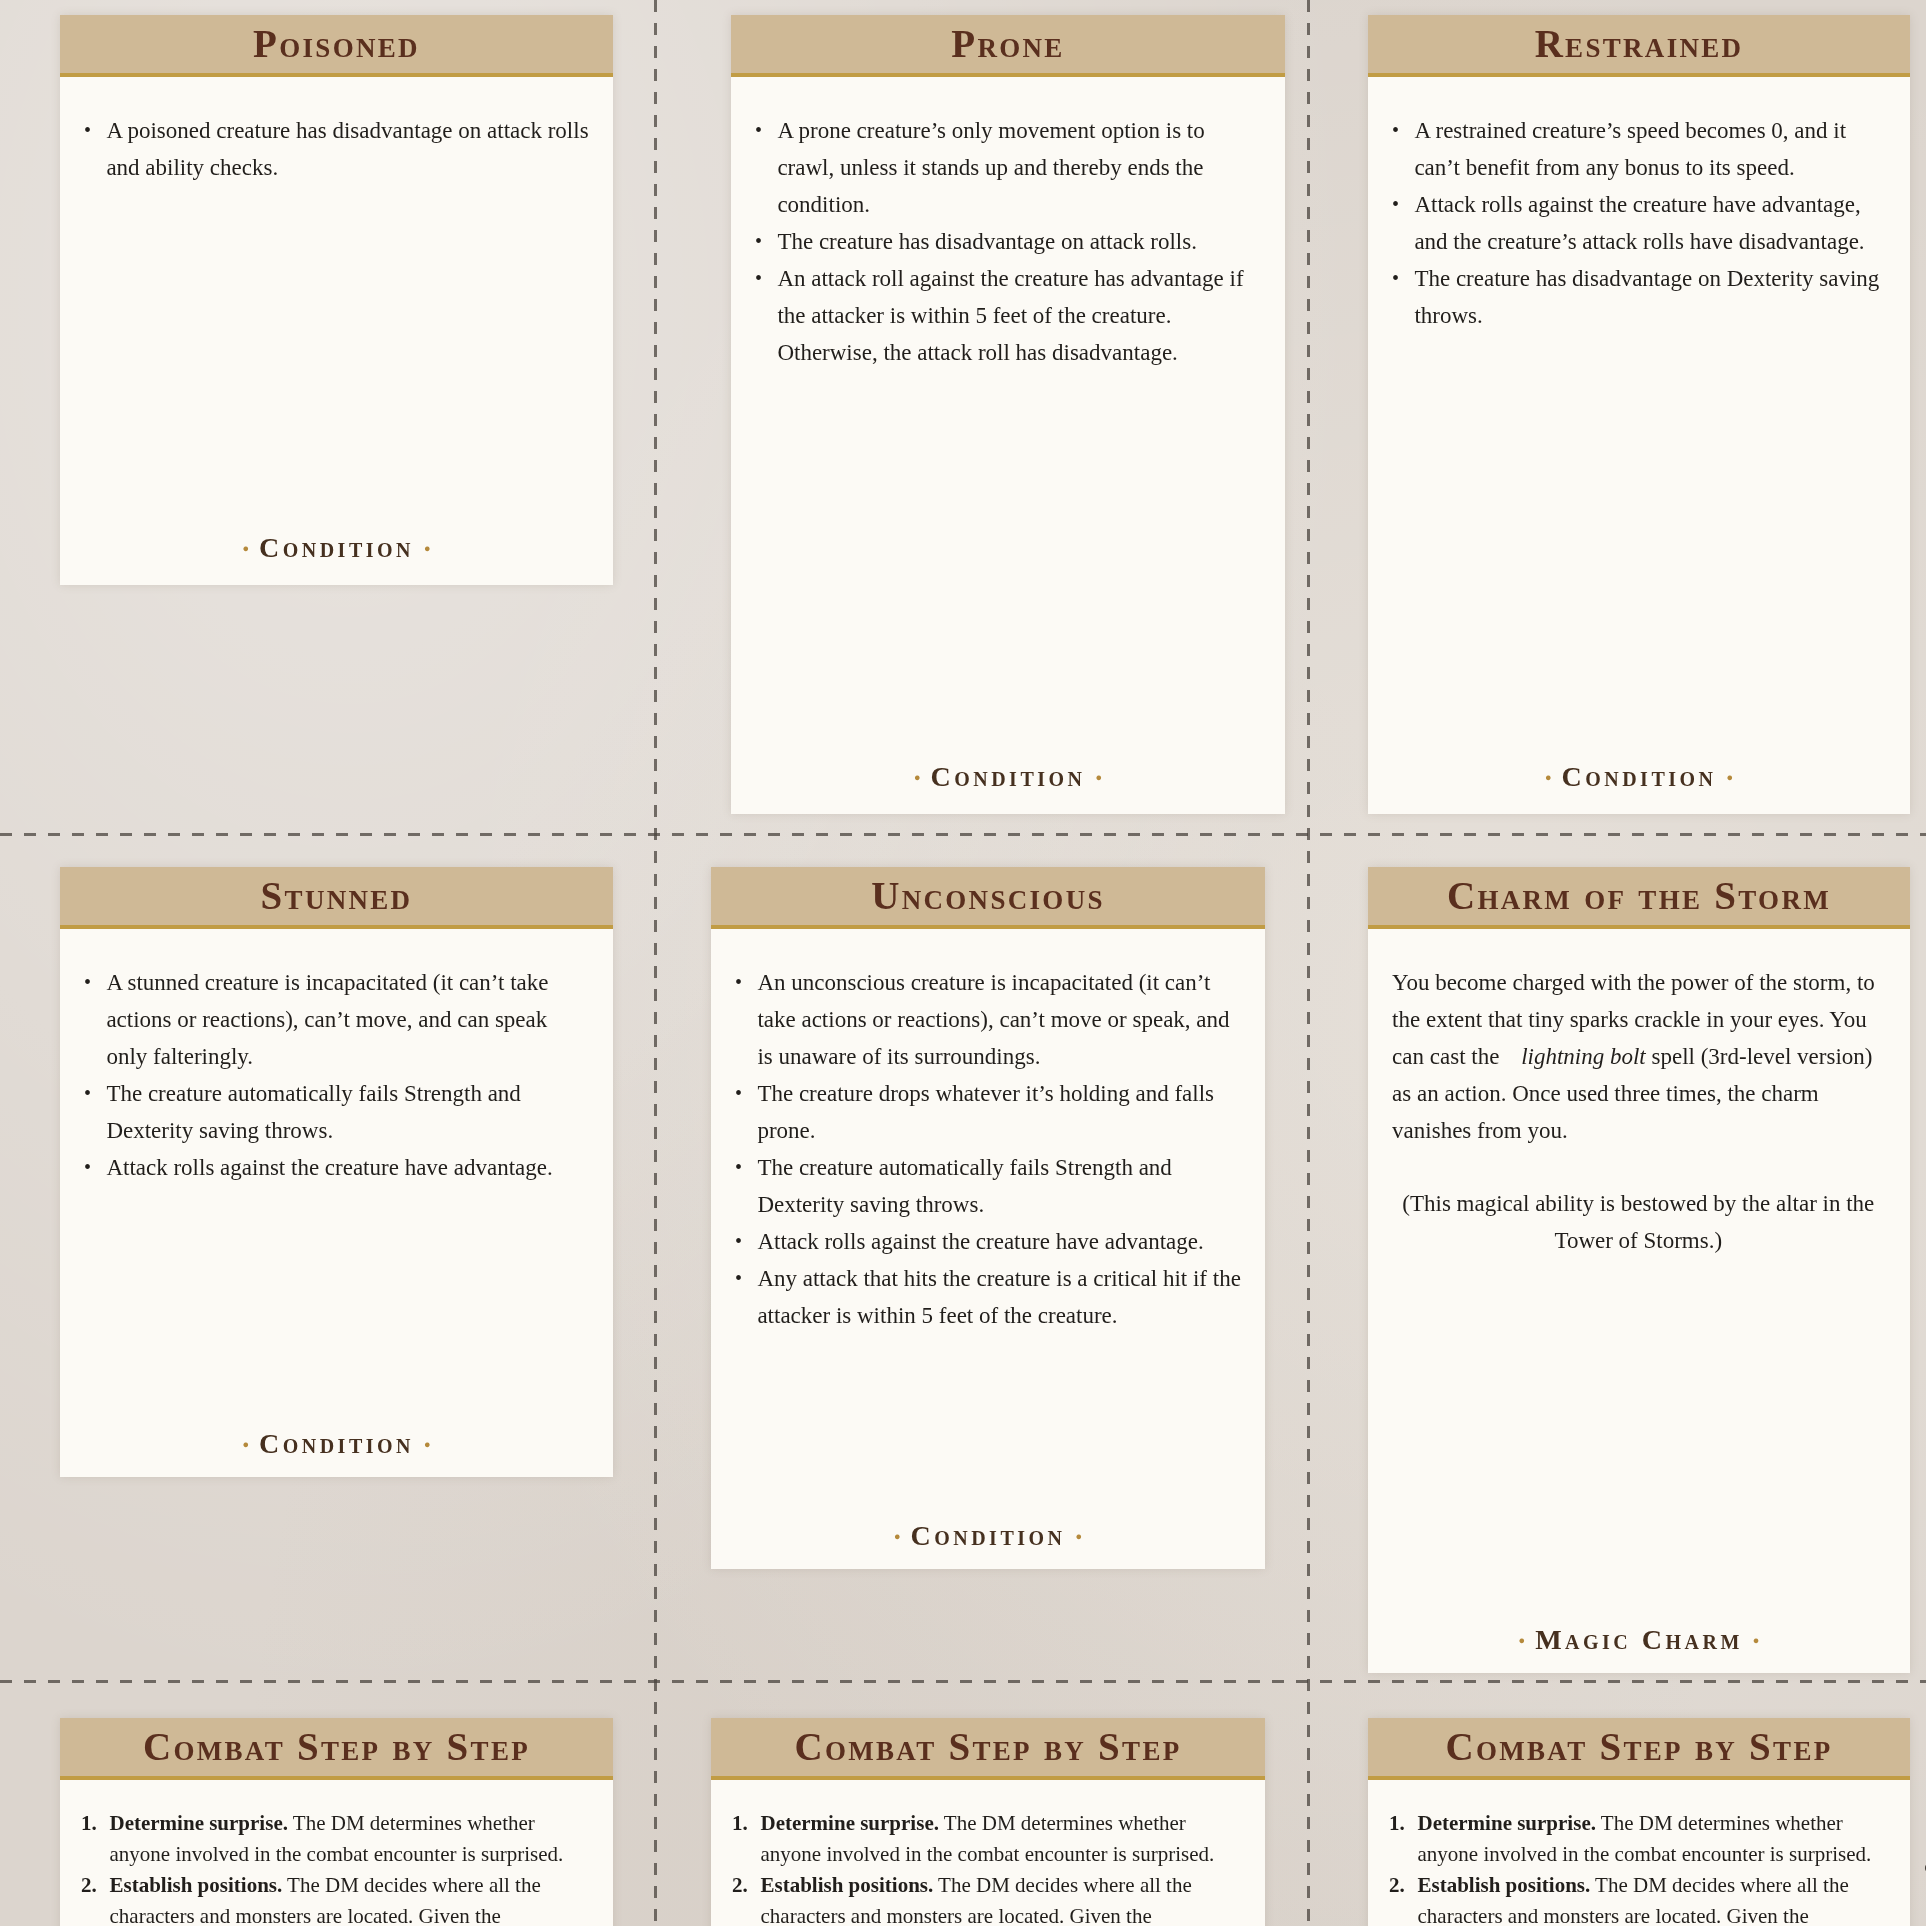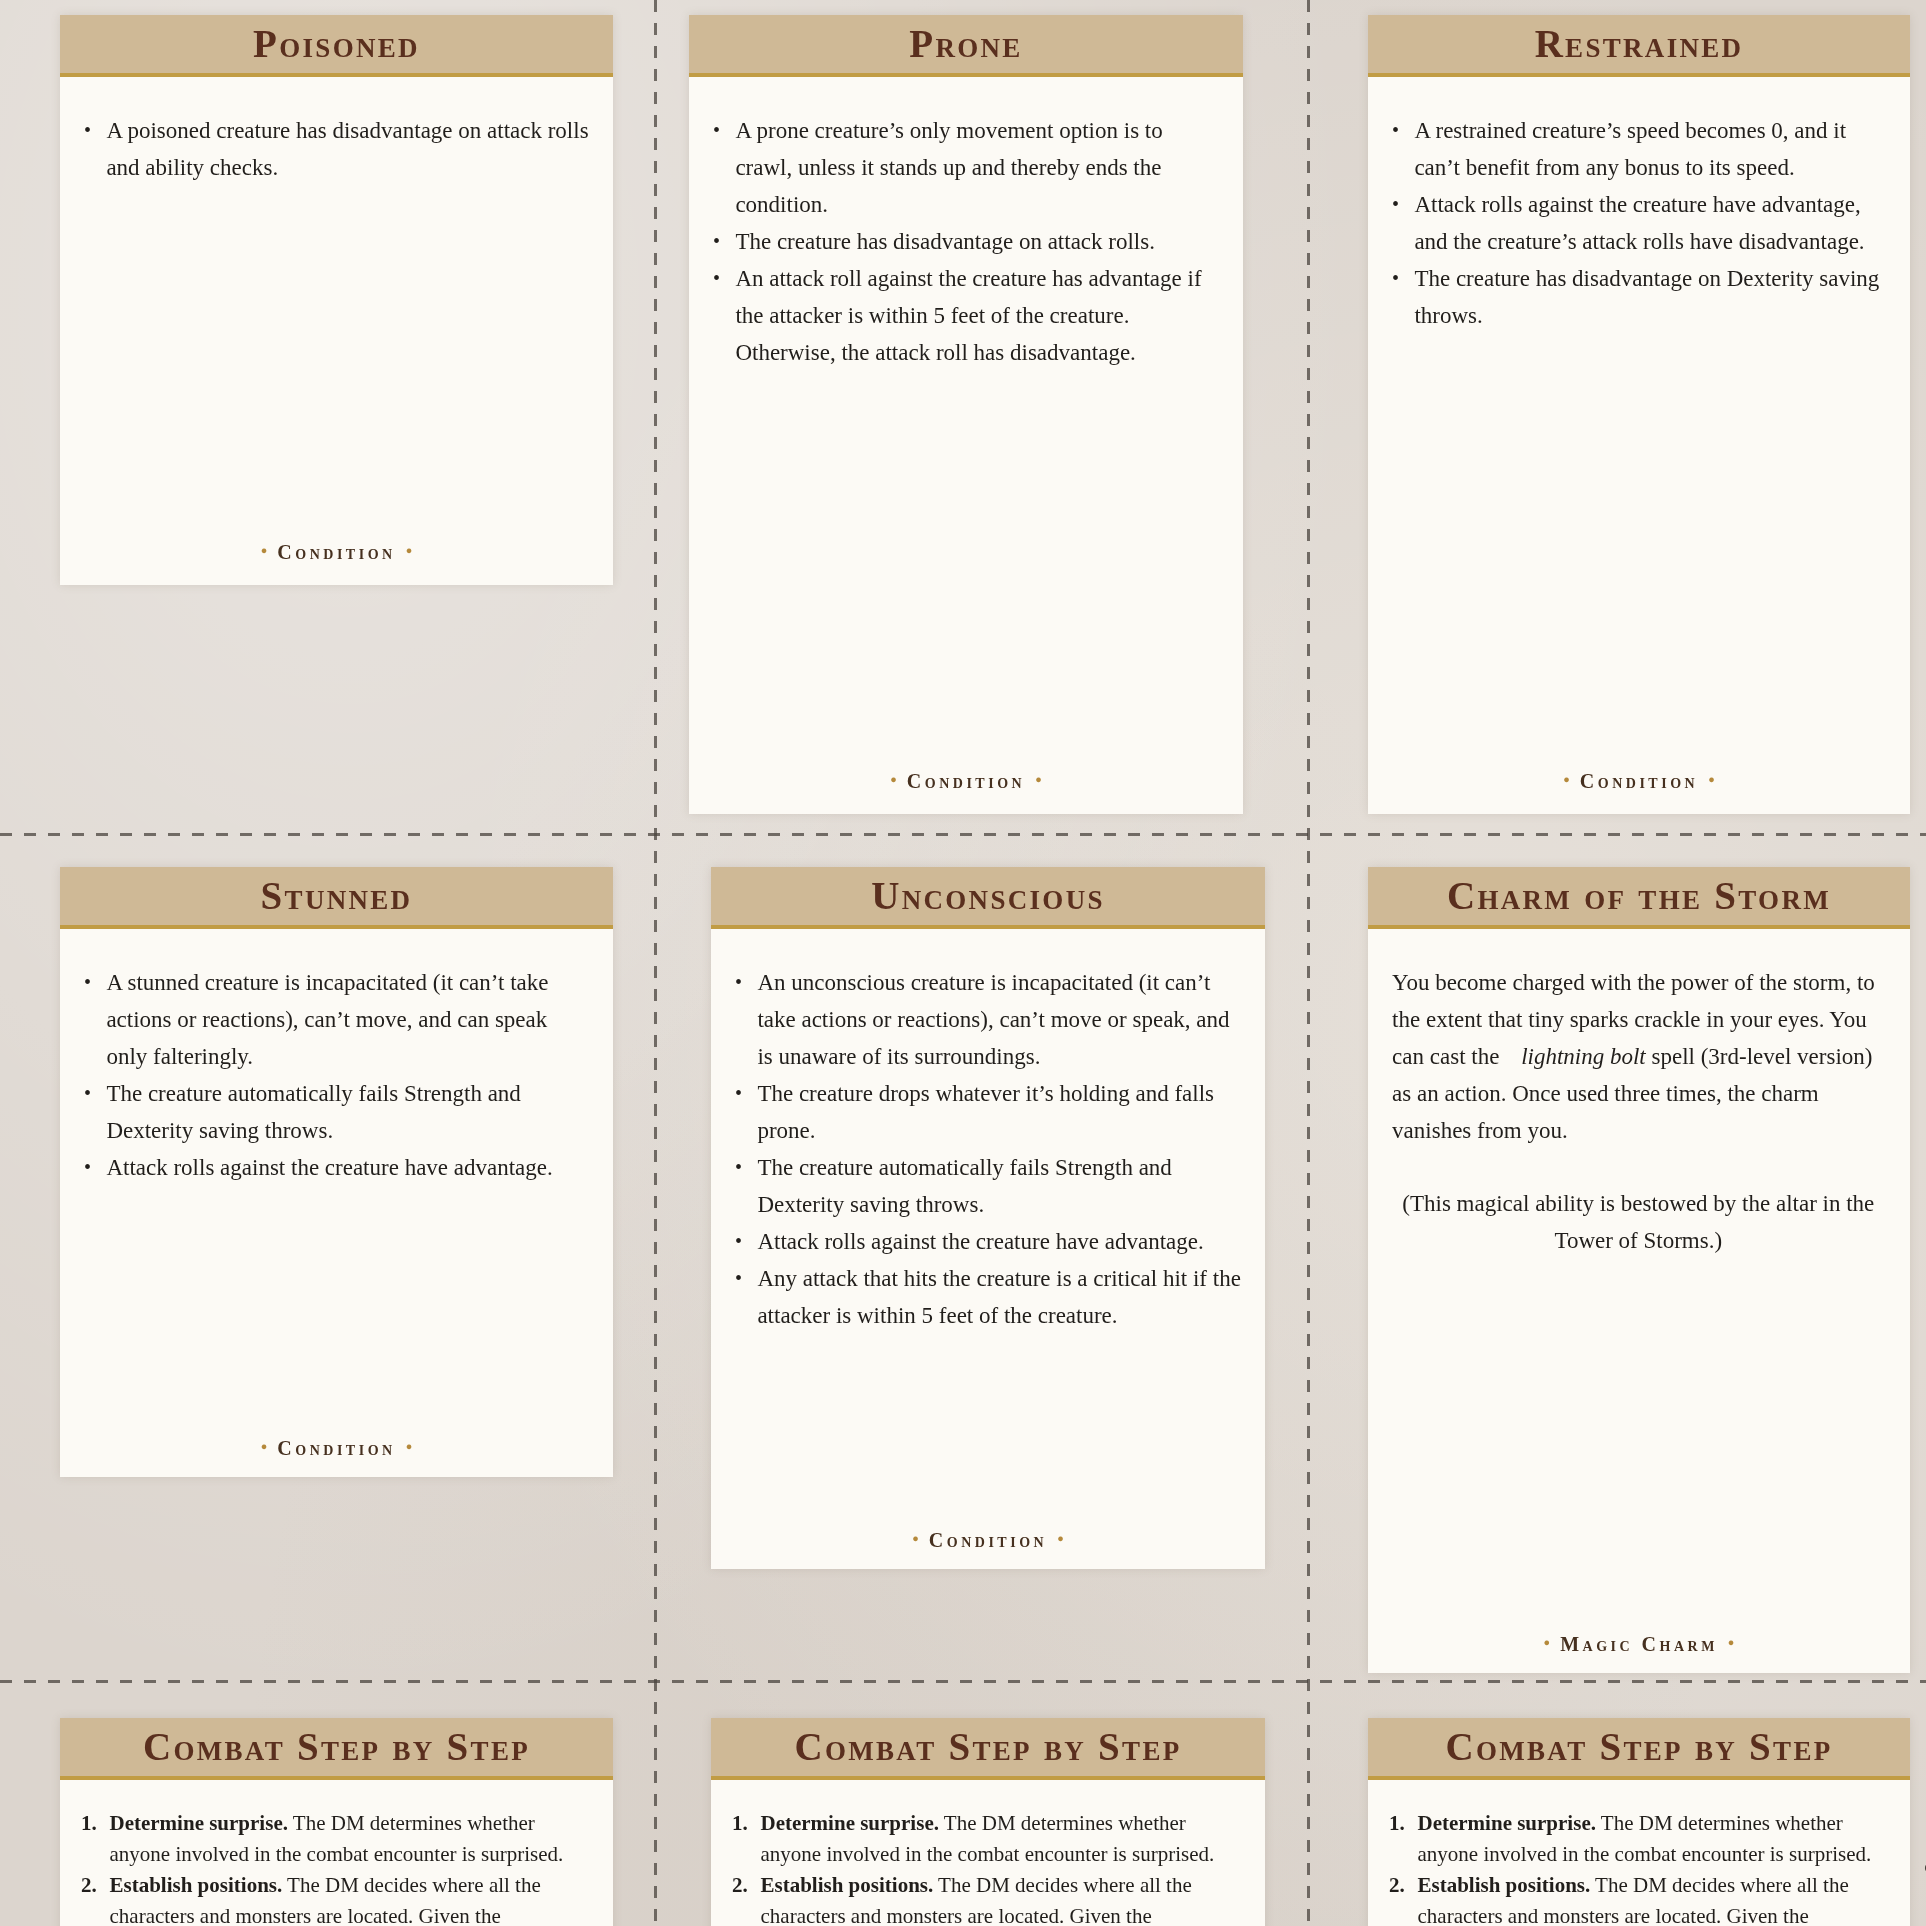--- a/index.html
+++ b/index.html
@@ -70,21 +70,21 @@
   .i{font-style:italic;margin-left:16px;}
   .card-footer{
     position:absolute;left:0;right:0;
     text-align:center;
     color:#46301f;
     white-space:nowrap;
   }
   .row1 .card-footer{bottom:21px;}
   .row2 .card-footer{bottom:17.3px;}
   .footer-label{
-    font-size:20px;
+    font-size:28px;
     font-weight:700;
     font-variant:small-caps;
     letter-spacing:3.5px;
     color:#46301f;
     margin:0 10px;
   }
   .dot{
     font-size:10.8px;
     color:#b5893b;
     vertical-align:4.6px;
@@ -111,21 +111,21 @@
       <span class="card-title">Poisoned</span>
     </header>
     <div class="card-body">
         <div class="item bullet"><span class="marker">•</span><span>A poisoned creature has disadvantage on attack rolls and ability checks.</span></div>
       </div>
     <footer class="card-footer">
       <span class="dot">●</span><span class="footer-label">Condition</span><span class="dot">●</span>
     </footer>
   </section>
 
-  <section class="card row1" style="left:689px;top:15.4px;width:554px;height:799px">
+  <section class="card row1" style="left:731px;top:15.4px;width:554px;height:799px">
     <header class="card-header">
       <span class="card-title">Prone</span>
     </header>
     <div class="card-body">
         <div class="item bullet"><span class="marker">•</span><span>A prone creature’s only movement option is to crawl, unless it stands up and thereby ends the condition.</span></div>
         <div class="item bullet"><span class="marker">•</span><span>The creature has disadvantage on attack rolls.</span></div>
         <div class="item bullet"><span class="marker">•</span><span>An attack roll against the creature has advantage if the attacker is within 5 feet of the creature. Otherwise, the attack roll has disadvantage.</span></div>
       </div>
     <footer class="card-footer">
       <span class="dot">●</span><span class="footer-label">Condition</span><span class="dot">●</span>

